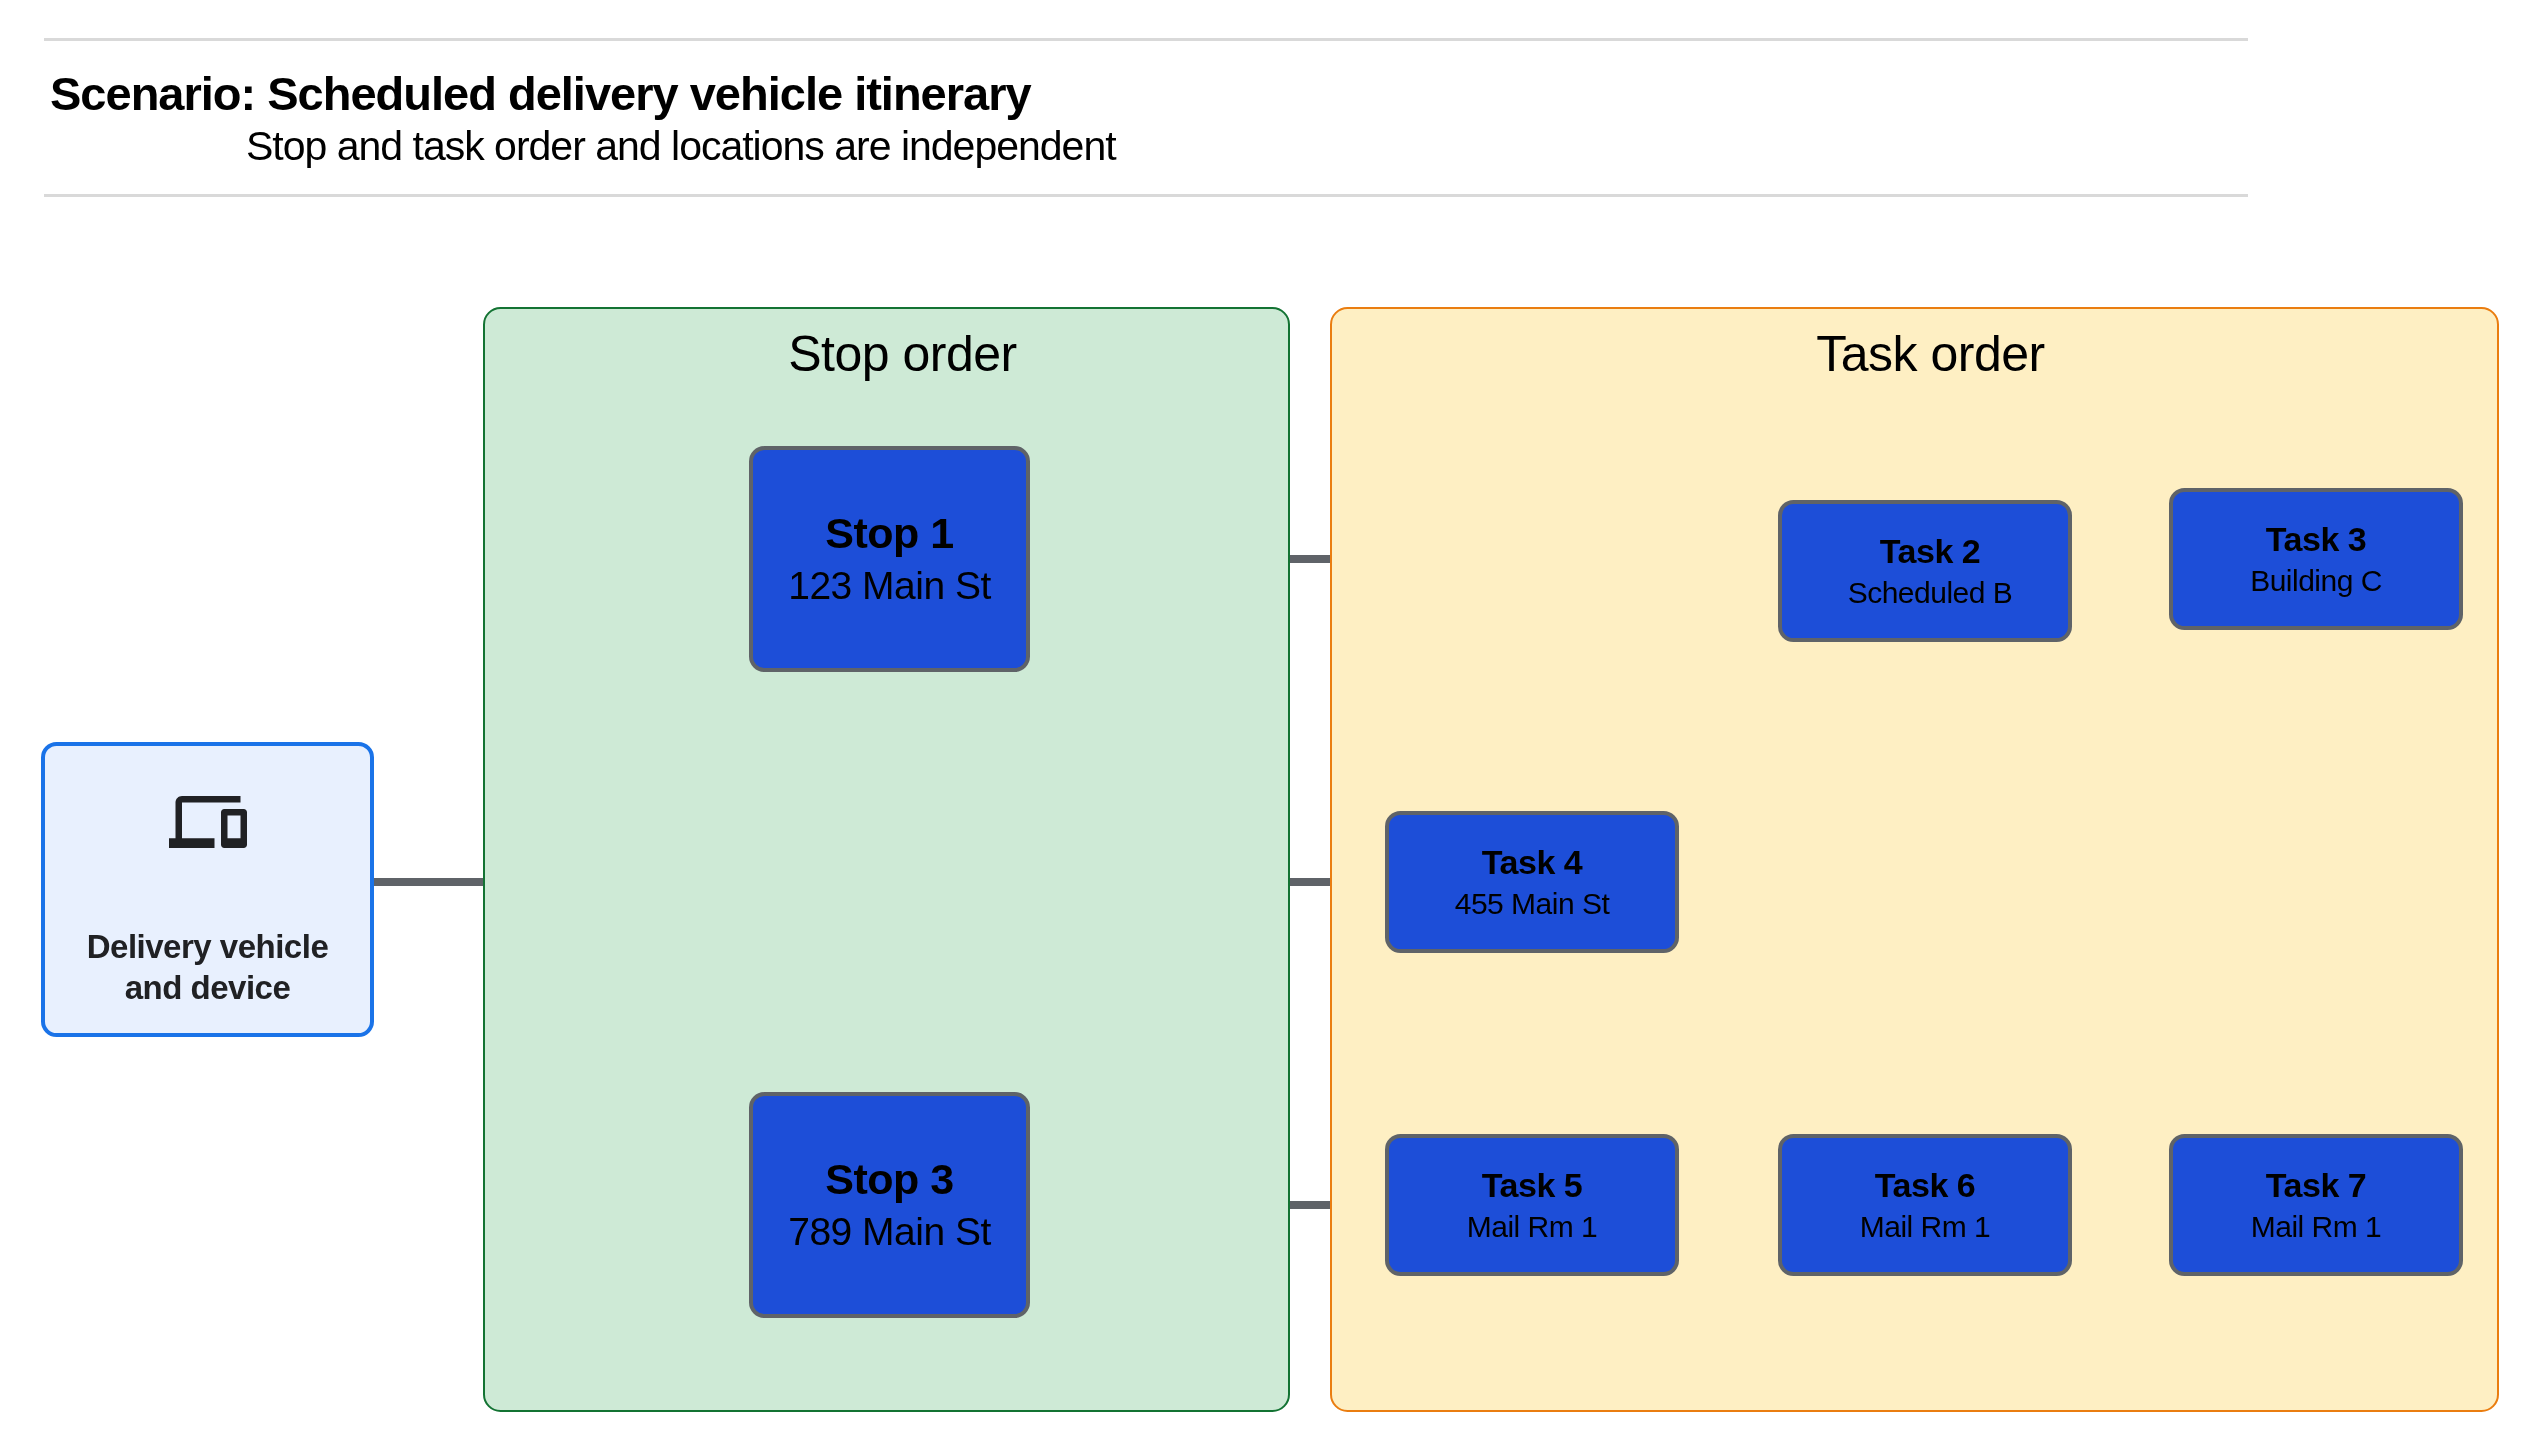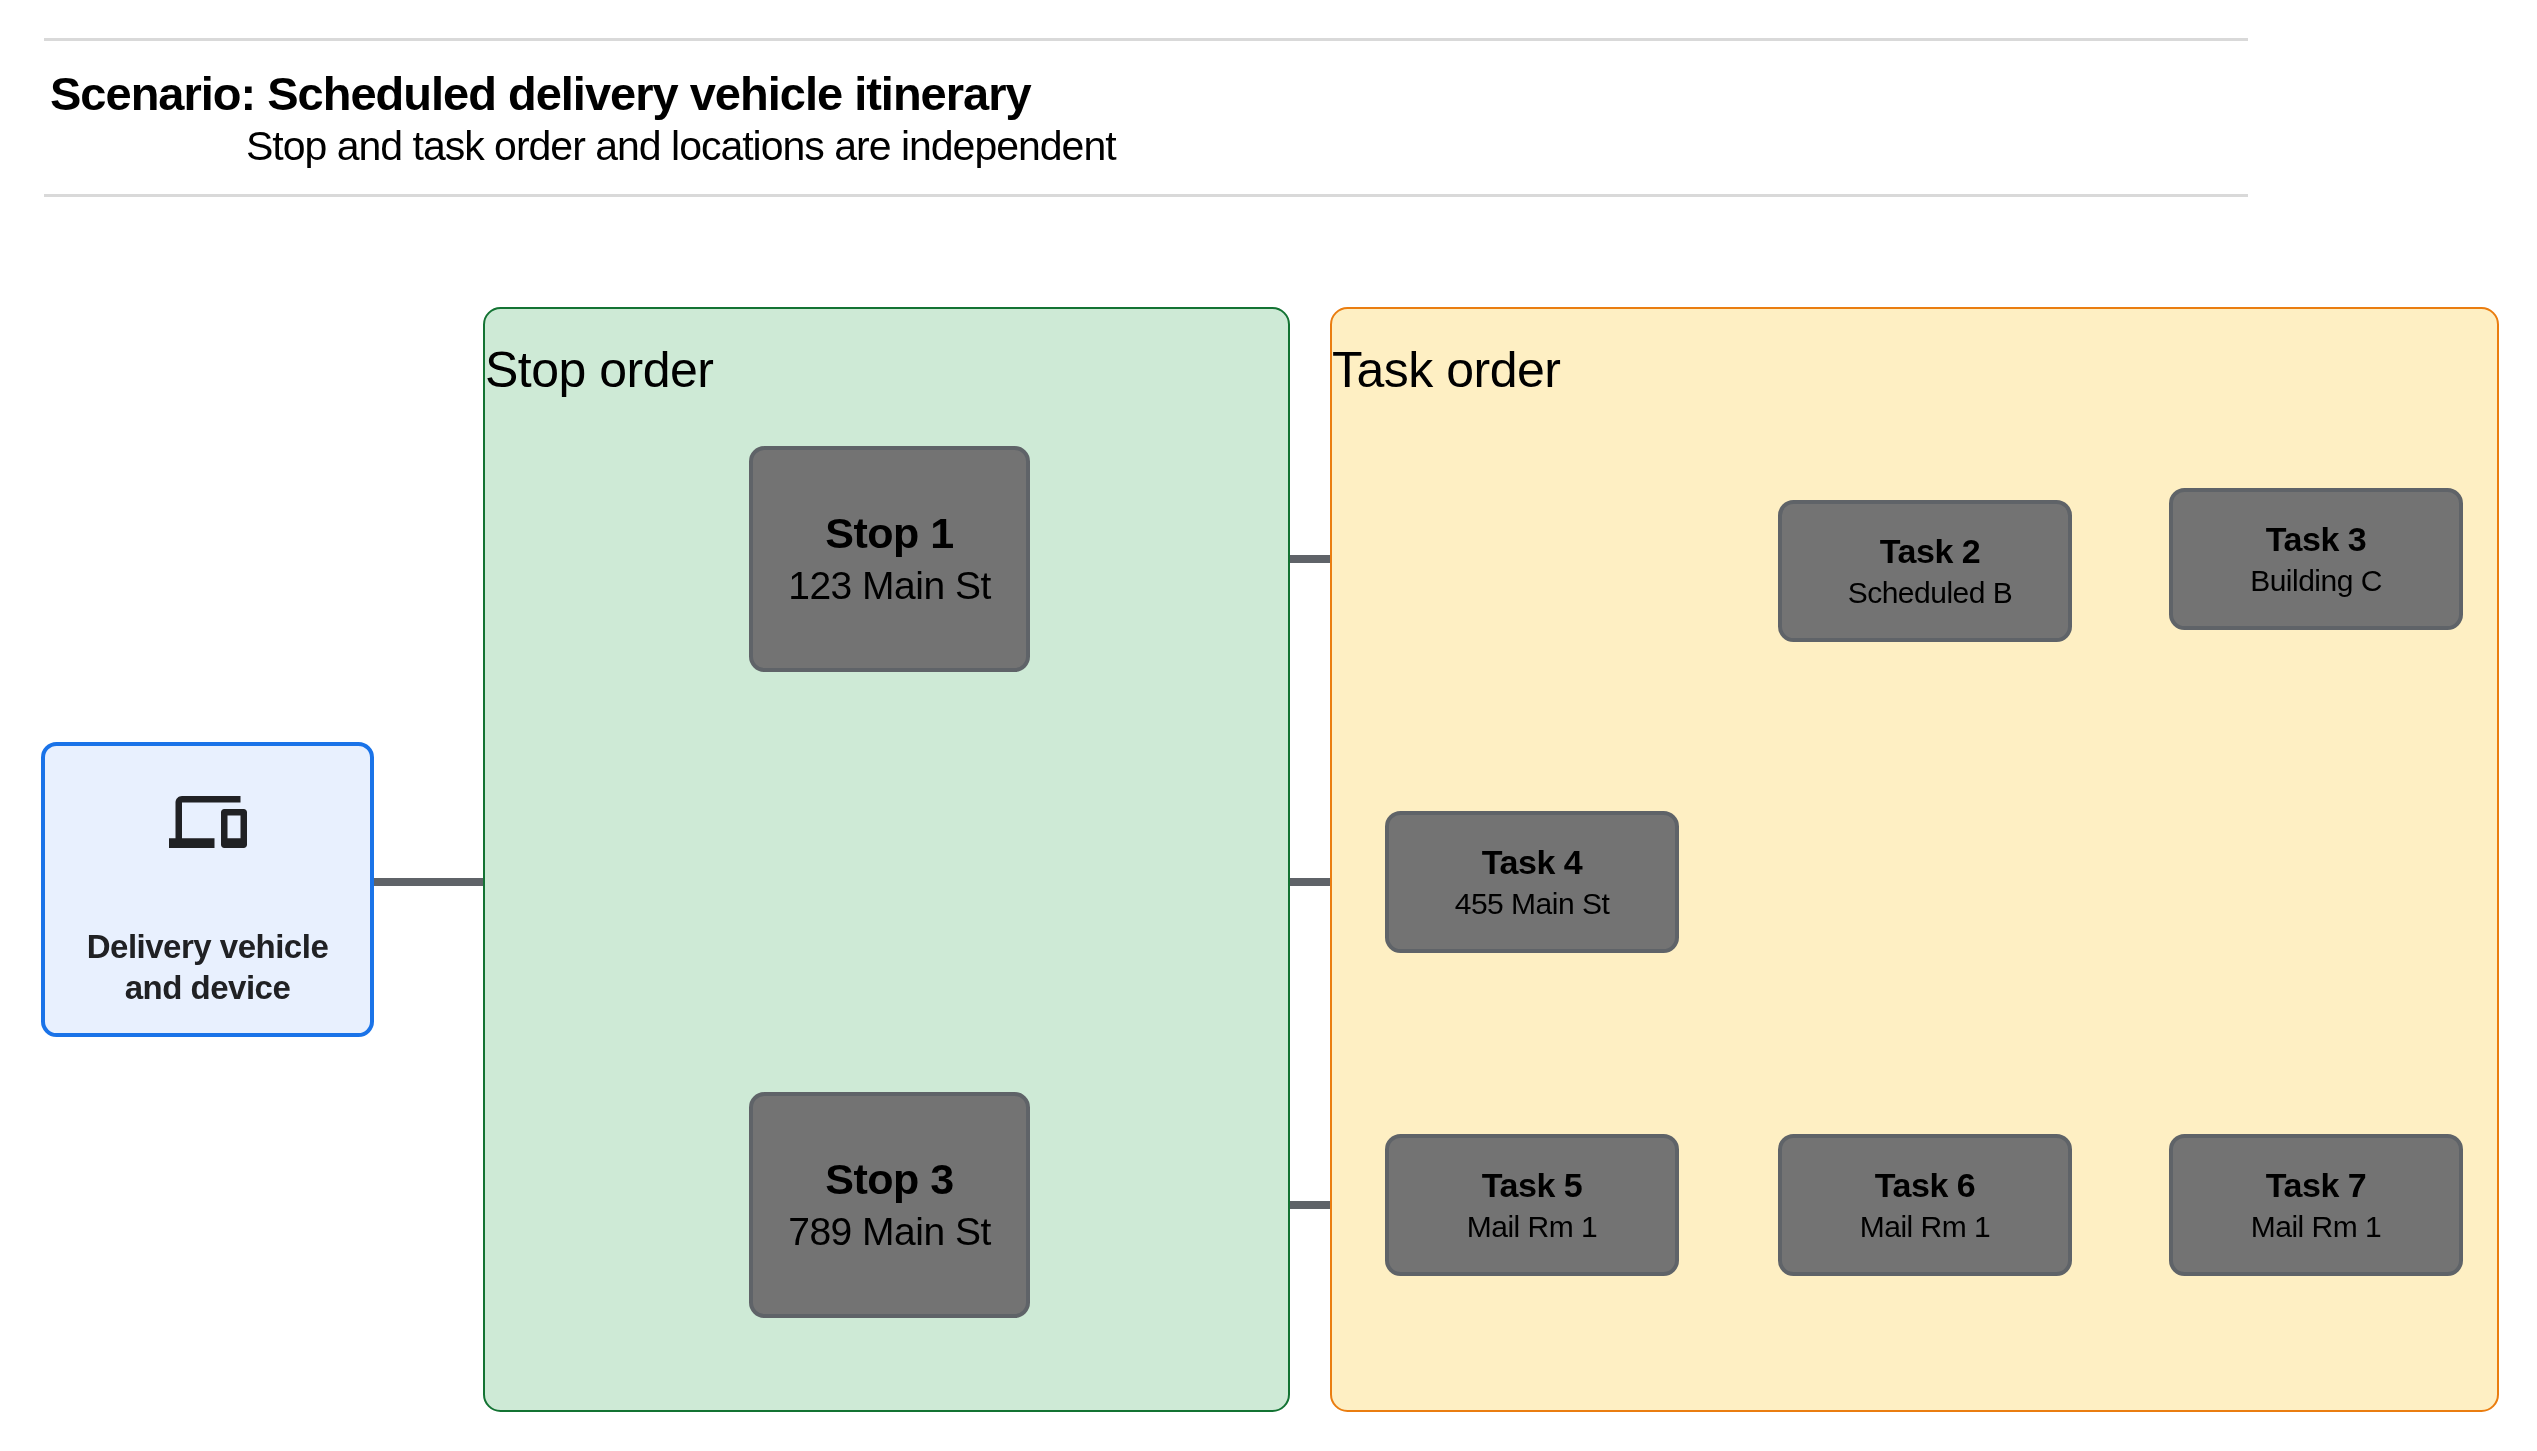--- a/index.html
+++ b/index.html
@@ -16,27 +16,27 @@
   .rule{position:absolute;left:44px;width:2204px;height:2.9px;background:var(--rule);}
   .rule-top{top:38px;}
   .rule-bottom{top:194px;}
 
   .page-title{position:absolute;left:50px;top:66px;font-size:47px;font-weight:bold;letter-spacing:-1px;white-space:nowrap;}
   .page-subtitle{position:absolute;left:246px;top:123px;font-size:41px;font-weight:normal;letter-spacing:-1px;white-space:nowrap;}
 
   .panel{position:absolute;top:307px;height:1105px;border-radius:17.5px;box-sizing:border-box;}
   .panel-stop{left:483px;width:807px;background:var(--stop-panel-fill);border:2.9px solid var(--stop-panel-border);}
   .panel-task{left:1330px;width:1169px;background:var(--task-panel-fill);border:2.9px solid var(--task-panel-border);}
-  .panel-title{position:absolute;top:36px;left:0;width:100%;font-size:50px;line-height:1;font-weight:normal;}
+  .panel-title{position:absolute;top:20px;left:0;width:100%;text-align:center;font-size:50px;line-height:1;font-weight:normal;padding-left:16px;}
 
   .line{position:absolute;background:var(--connector);}
   .h-line{height:7.8px;}
   .v-line{width:7.8px;}
 
-  .node{position:absolute;background:#737373;border:4.8px solid var(--node-border);border-radius:15.5px;box-sizing:border-box;
+  .node{position:absolute;background:#1d4ed8;border:4.8px solid var(--node-border);border-radius:15.5px;box-sizing:border-box;
         display:flex;flex-direction:column;align-items:center;justify-content:center;text-align:center;}
   .stop-node{left:749px;width:281px;height:226px;}
   .task-node{width:294px;height:142px;}
   .stop-node .node-title{font-size:43px;font-weight:bold;line-height:1.2;}
   .stop-node .node-sub{font-size:39px;line-height:1.2;margin-top:3.9px;}
   .task-node .node-title{font-size:34px;font-weight:bold;line-height:1.2;}
   .task-node .node-sub{font-size:30px;line-height:1.2;margin-top:3.9px;}
 
   .source-node{position:absolute;left:41px;top:742px;width:333px;height:295px;background:var(--source-fill);
                border:4.8px solid var(--source-border);border-radius:15.5px;box-sizing:border-box;}

